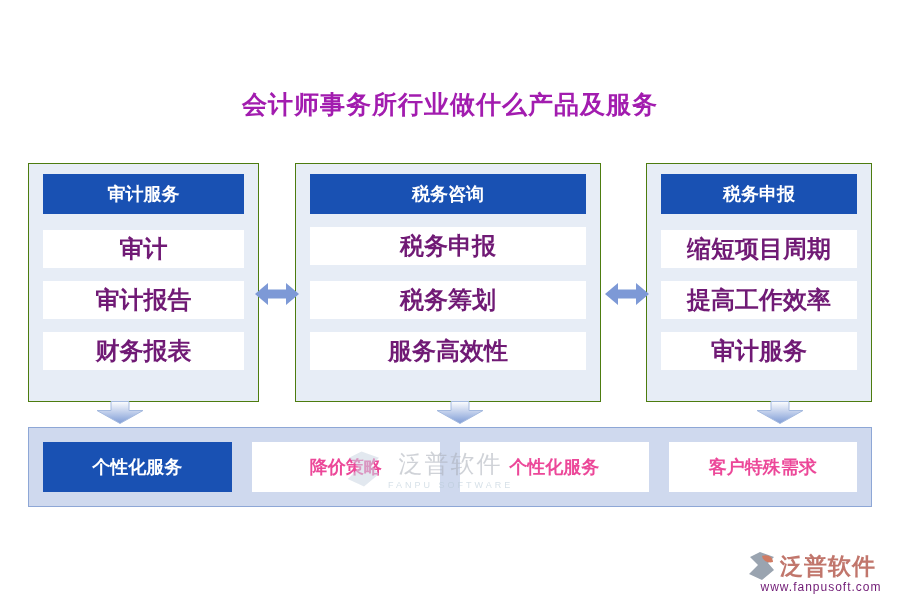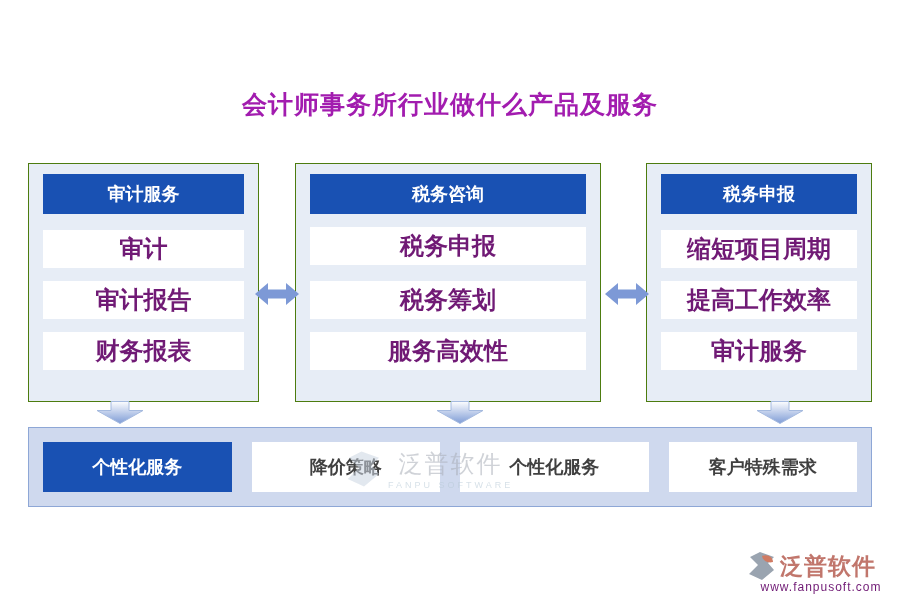--- a/index.html
+++ b/index.html
@@ -34,21 +34,21 @@
   .d-arrow-1 { left:96px; }
   .d-arrow-2 { left:436px; }
   .d-arrow-3 { left:756px; }
   .strip {
     position:absolute; left:28px; top:427px; width:844px; height:80px;
     box-sizing:border-box; background:#cfd9ee; border:1px solid #8ea7d6;
     display:flex; align-items:center; gap:20px; padding:0 14px;
   }
   .strip-cell {
     flex:1; height:50px; line-height:50px; text-align:center;
-    background:#ffffff; color:#404040; font-size:18px; font-weight:bold;
+    background:#ffffff; color:#ec4899; font-size:18px; font-weight:bold;
   }
   .strip-cell.hl { background:#1951b3; color:#ffffff; }
   .watermark {
     position:absolute; left:344px; top:448px; display:flex; align-items:center;
     gap:4px; opacity:0.55; pointer-events:none;
   }
   .watermark-textcol { display:flex; flex-direction:column; align-items:center; }
   .watermark-name { font-size:24px; color:#a9aeb8; letter-spacing:2px; }
   .watermark-sub  { font-size:9px; color:#b7c9d6; letter-spacing:3px;
     font-family:"Liberation Sans","DejaVu Sans",sans-serif; }

